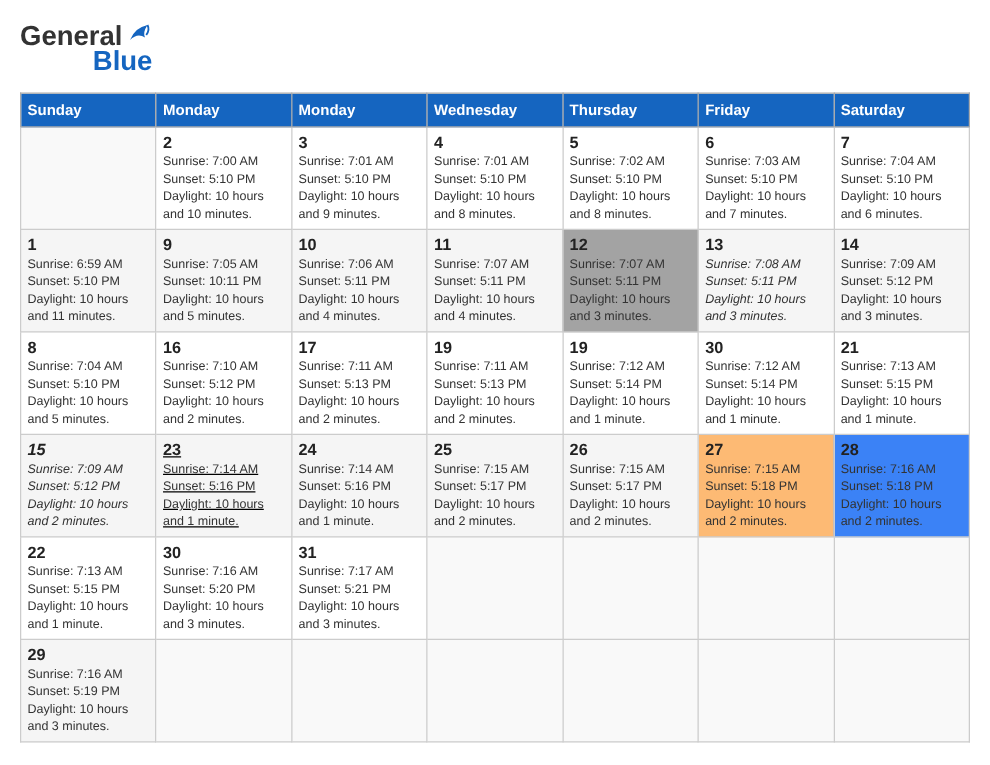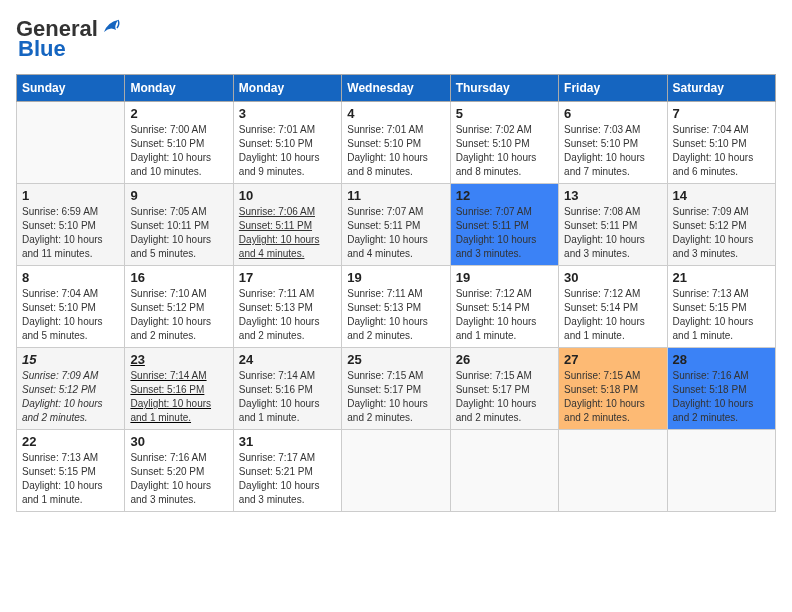--- a/index.html
+++ b/index.html
@@ -12,21 +12,21 @@
     }
     .header {
       display: flex;
       justify-content: space-between;
       align-items: flex-start;
       margin-bottom: 12px;
     }
     .logo {
       display: flex;
       flex-direction: column;
-      align-items: flex-start;
+      align-items: flex-end;
     }
     .title-area {
       text-align: right;
     }
     .month-title {
       font-size: 32px;
       font-weight: bold;
       color: #333;
     }
     .subtitle {
@@ -162,42 +162,42 @@
         </td>
         <td style="background: rgb(245, 245, 245);">
           <span class="day-number">9</span>
           <div class="day-info" style="white-space: pre-line;">Sunrise: 7:05 AM
 Sunset: 10:11 PM
 Daylight: 10 hours
 and 5 minutes.</div>
         </td>
         <td style="background: rgb(245, 245, 245);">
           <span class="day-number">10</span>
-          <div class="day-info" style="white-space: pre-line; text-decoration: underline;">Sunrise: 7:06 AM
+          <div class="day-info" style="white-space: pre-line;">Sunrise: 7:06 AM
 Sunset: 5:11 PM
 Daylight: 10 hours
 and 4 minutes.</div>
         </td>
         <td style="background: rgb(245, 245, 245);">
           <span class="day-number">11</span>
           <div class="day-info" style="white-space: pre-line;">Sunrise: 7:07 AM
 Sunset: 5:11 PM
 Daylight: 10 hours
 and 4 minutes.</div>
         </td>
-        <td style="background: #3b82f6;">
+        <td style="background: #a3a3a3;">
           <span class="day-number">12</span>
           <div class="day-info" style="white-space: pre-line;">Sunrise: 7:07 AM
 Sunset: 5:11 PM
 Daylight: 10 hours
 and 3 minutes.</div>
         </td>
         <td style="background: rgb(245, 245, 245);">
           <span class="day-number">13</span>
-          <div class="day-info" style="white-space: pre-line;">Sunrise: 7:08 AM
+          <div class="day-info" style="white-space: pre-line; font-style: italic;">Sunrise: 7:08 AM
 Sunset: 5:11 PM
 Daylight: 10 hours
 and 3 minutes.</div>
         </td>
         <td style="background: rgb(245, 245, 245);">
           <span class="day-number">14</span>
           <div class="day-info" style="white-space: pre-line;">Sunrise: 7:09 AM
 Sunset: 5:12 PM
 Daylight: 10 hours
 and 3 minutes.</div>
@@ -325,14 +325,29 @@
           <div class="day-info" style="white-space: pre-line;">Sunrise: 7:17 AM
 Sunset: 5:21 PM
 Daylight: 10 hours
 and 3 minutes.</div>
         </td>
         <td class="empty-cell" style="background: rgb(249, 249, 249);"></td>
         <td class="empty-cell" style="background: rgb(249, 249, 249);"></td>
         <td class="empty-cell" style="background: rgb(249, 249, 249);"></td>
         <td class="empty-cell" style="background: rgb(249, 249, 249);"></td>
       </tr>
+      <tr>
+        <td style="background: rgb(245, 245, 245);">
+          <span class="day-number">29</span>
+          <div class="day-info" style="white-space: pre-line;">Sunrise: 7:16 AM
+Sunset: 5:19 PM
+Daylight: 10 hours
+and 3 minutes.</div>
+        </td>
+        <td class="empty-cell" style="background: rgb(249, 249, 249);"></td>
+        <td class="empty-cell" style="background: rgb(249, 249, 249);"></td>
+        <td class="empty-cell" style="background: rgb(249, 249, 249);"></td>
+        <td class="empty-cell" style="background: rgb(249, 249, 249);"></td>
+        <td class="empty-cell" style="background: rgb(249, 249, 249);"></td>
+        <td class="empty-cell" style="background: rgb(249, 249, 249);"></td>
+      </tr>
     </tbody>
 </table>
 
 </body></html>

